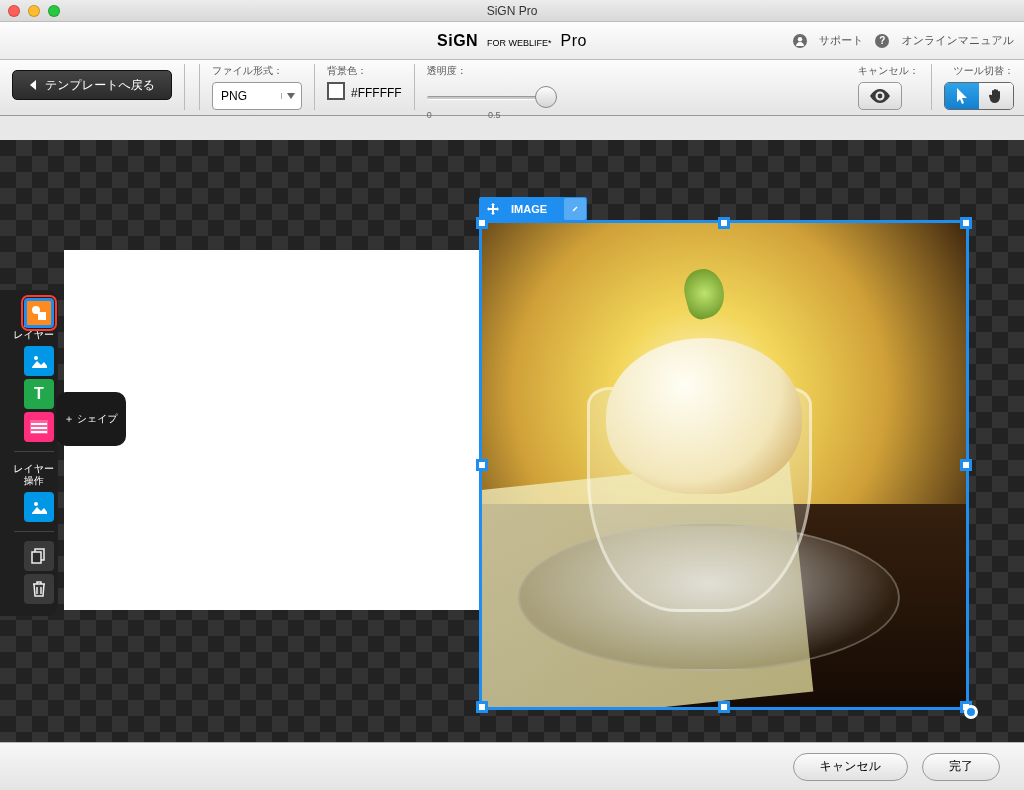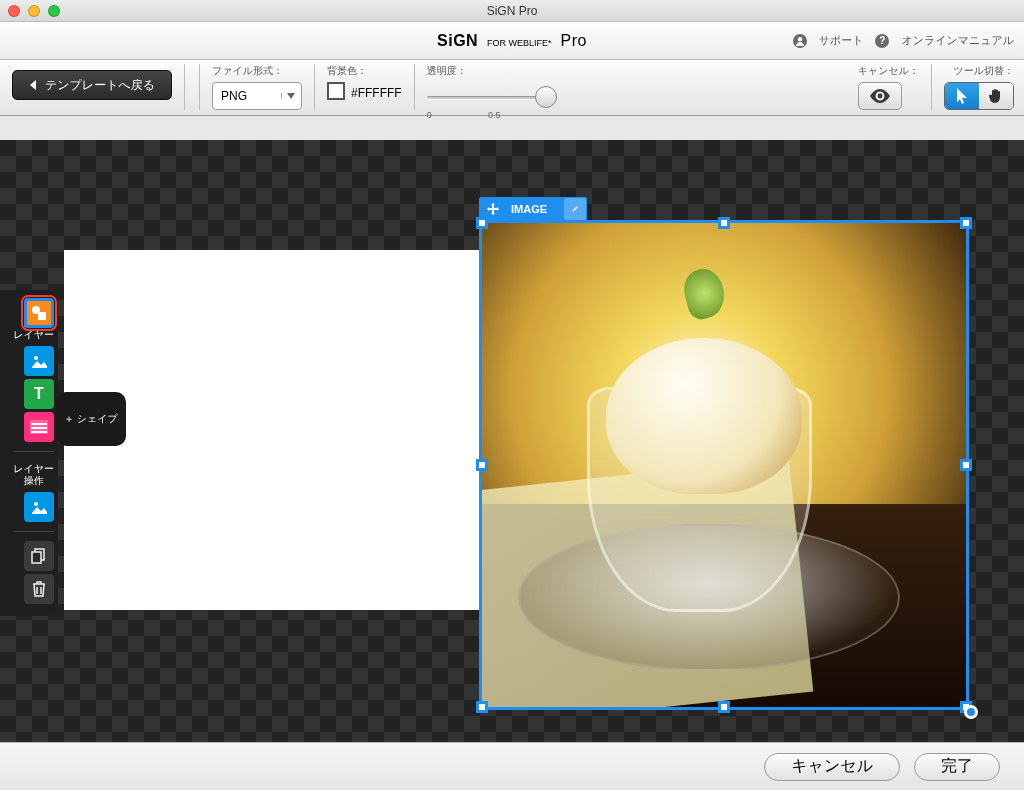--- a/index.html
+++ b/index.html
@@ -75,21 +75,21 @@
 .sidebar .tile.green { background: #22a84b; color: #fff; font-weight: 700; }
 .sidebar .tile.pink { background: #ff2f7e; }
 .sidebar .tile.dark { background: #3a3a3a; color: #fff; }
 .sidebar .tile.sel { outline: 2px solid #ff3b30; outline-offset: 1px; }
 .sidebar hr { width: 80%; border: 0; border-top: 1px solid #444; margin: 6px 0; }
 .tooltip { position: absolute; left: 56px; top: 252px; background: #1a1a1a; color: #fff; font-size: 10px; padding: 20px 8px; border-radius: 10px; white-space: nowrap; display: flex; align-items: flex-start; gap: 3px; }
 .tooltip::before { content: ""; position: absolute; left: -5px; top: 50%; transform: translateY(-50%); border: 5px solid transparent; border-right-color: #1a1a1a; }
 
 
 .footer { position: absolute; left: 0; right: 0; bottom: 0; height: 48px; background: linear-gradient(#f7f7f7,#e4e4e4); border-top: 1px solid #bbb; display: flex; align-items: center; justify-content: flex-end; gap: 14px; padding: 0 24px; }
-.fbtn { height: 28px; padding: 0 26px; border: 1px solid #999; border-radius: 14px; background: linear-gradient(#fcfcfc,#e1e1e1); font-size: 16px; cursor: pointer; }
+.fbtn { height: 28px; padding: 0 26px; border: 1px solid #999; border-radius: 14px; background: linear-gradient(#fcfcfc,#e1e1e1); font-size: 12px; cursor: pointer; }
 
 svg { display: block; }
 </style>
 </head>
 <body>
 
 <div class="titlebar">
   <div class="traffic">
     <div class="tl r"></div>
     <div class="tl y"></div>

